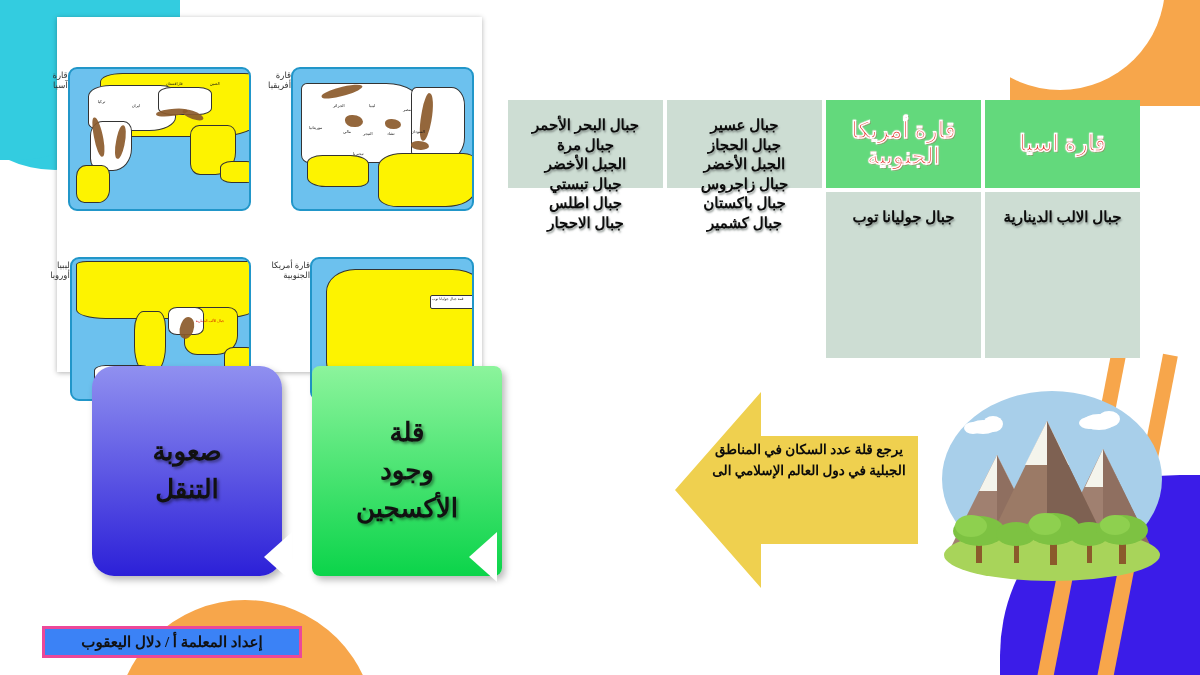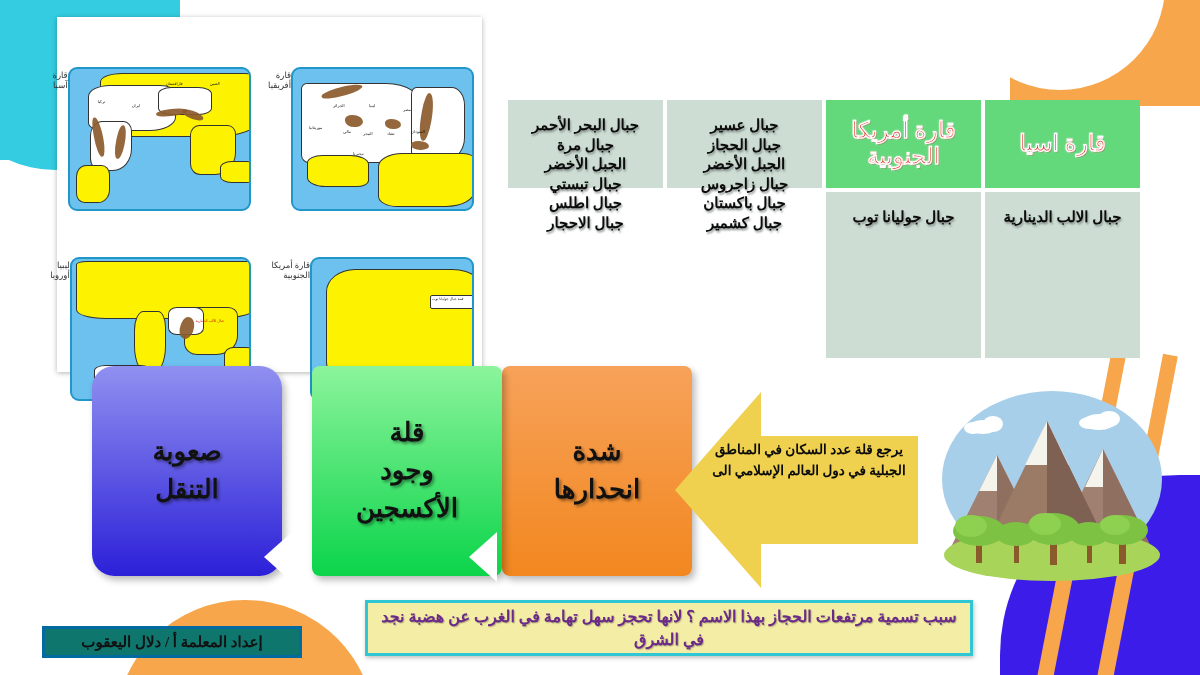--- a/index.html
+++ b/index.html
@@ -153,21 +153,21 @@
   }
   .banner span{
     font-size:16px;font-weight:bold;color:#6B2A8A;line-height:1.45;
     font-family:"Liberation Serif","DejaVu Serif",serif;
     text-shadow:1px 1px 1px rgba(0,0,0,.25);
   }
 
   
   .credit{
     position:absolute;left:42px;top:626px;width:260px;height:32px;
-    background:#0f766e;border:3px solid #0369a1;
+    background:#3b82f6;border:3px solid #ec4899;
     display:flex;align-items:center;justify-content:center;
     box-sizing:border-box;
   }
   .credit span{
     font-size:15px;font-weight:bold;color:#111;
     font-family:"Liberation Serif","DejaVu Serif",serif;
   }
 </style>
 </head>
 <body>
@@ -297,26 +297,20 @@
       </ul>
     </div>
     <div class="td">
       <ul>
         <li>جبال جوليانا توب</li>
       </ul>
     </div>
   </div>
 
   <div class="chev-row">
-    <div class="chev chev-1">
-      <span>
-        <span>شدة</span><br>
-        <span>انحدارها</span>
-      </span>
-    </div>
     <div class="chev chev-2">
       <span>
         <span>قلة</span><br>
         <span>وجود</span><br>
         <span>الأكسجين</span>
       </span>
     </div>
     <div class="chev chev-3">
       <span>
         <span>صعوبة</span><br>
@@ -380,21 +374,18 @@
         <ellipse cx="154" cy="147" rx="20" ry="12" fill="#7DC242"></ellipse>
       </g>
       <g>
         <rect x="184" y="150" width="7" height="27" fill="#8B5A2B"></rect>
         <ellipse cx="187" cy="143" rx="26" ry="15" fill="#7DC242"></ellipse>
         <ellipse cx="180" cy="138" rx="15" ry="10" fill="#8ED04F"></ellipse>
       </g>
     </svg>
   </div>
 
-  <div class="banner">
-    <span>سبب تسمية مرتفعات الحجاز بهذا الاسم ؟ لانها تحجز سهل تهامة في الغرب عن هضبة نجد في الشرق</span>
-  </div>
 
   <div class="credit">
     <span>إعداد المعلمة أ / دلال اليعقوب</span>
   </div>
 
 </div>
 
 </body></html>

